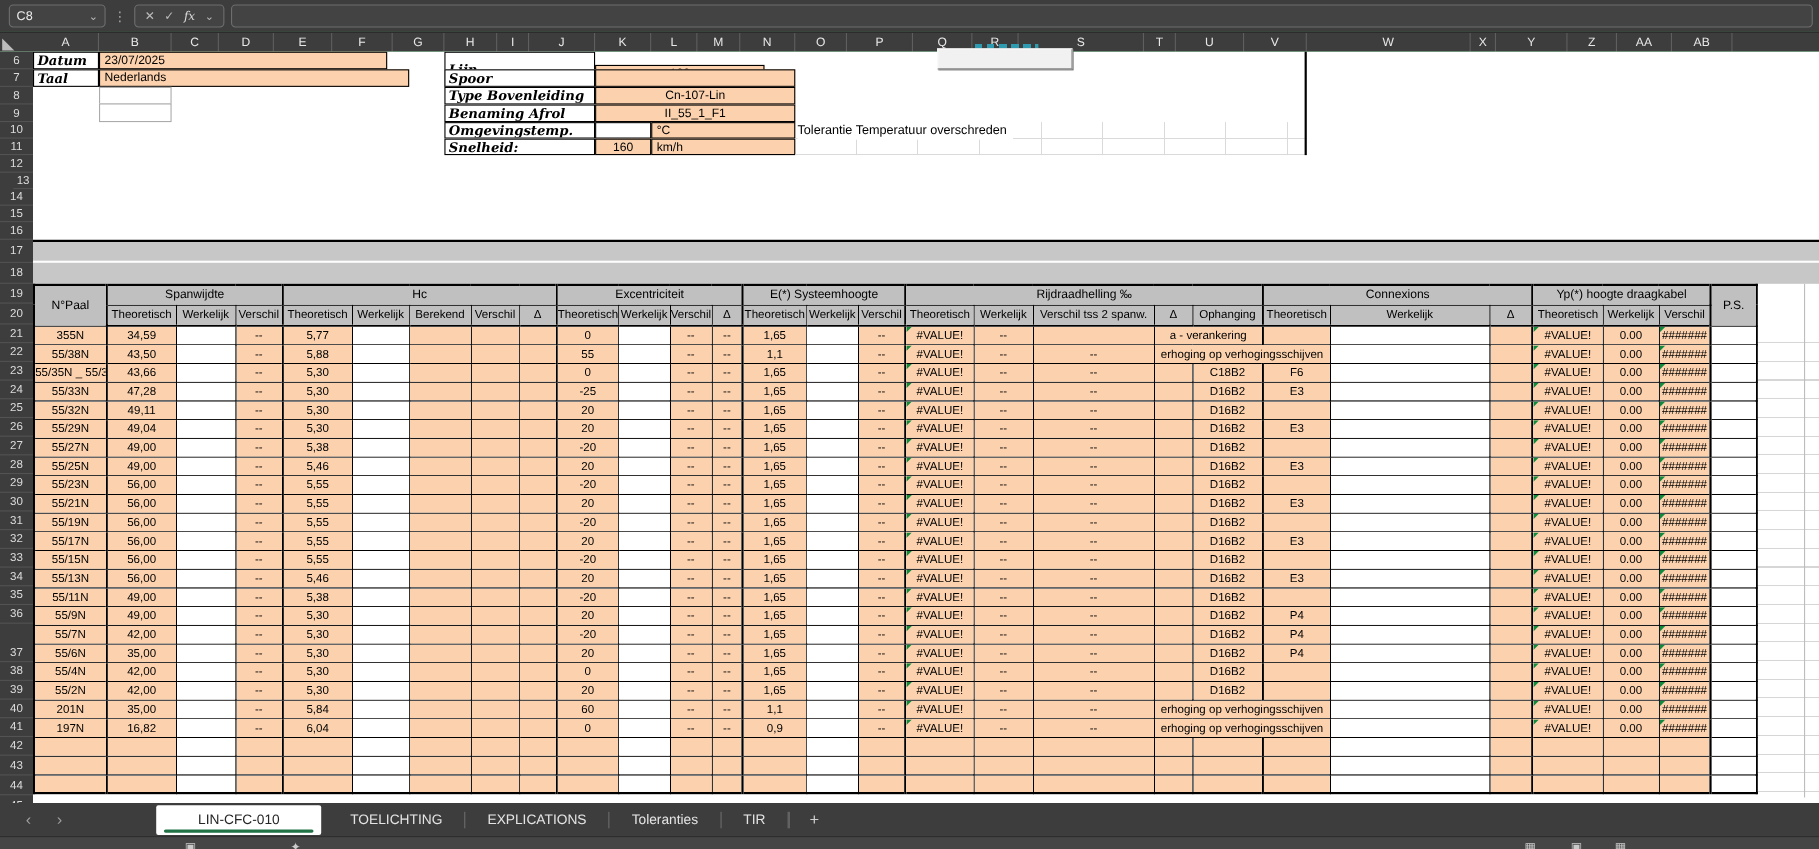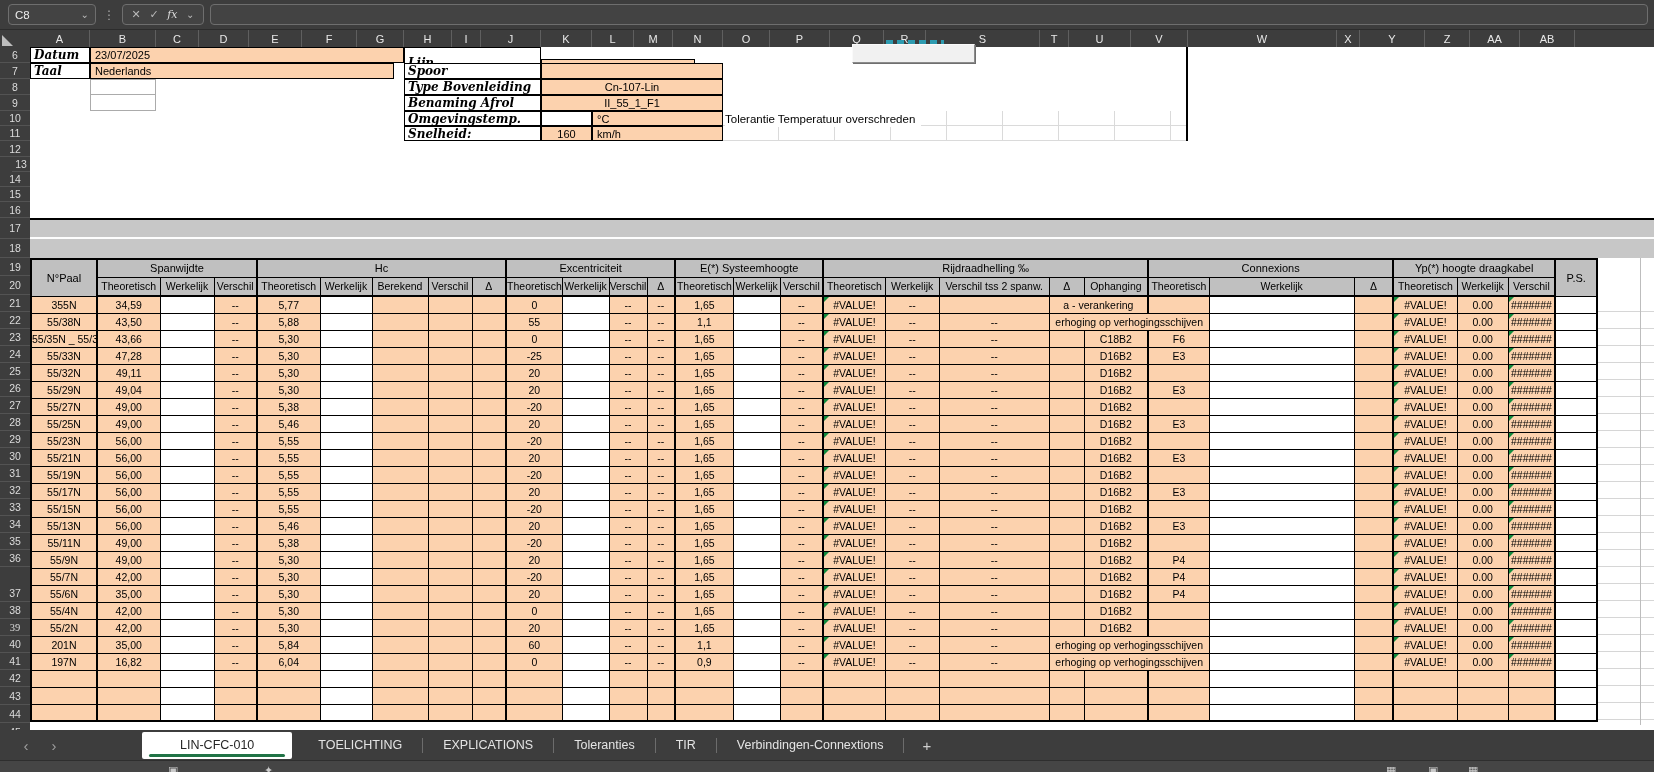--- a/index.html
+++ b/index.html
@@ -185,34 +185,34 @@
         <div class="gutrow" style="height: 17px;">29</div>
         <div class="gutrow" style="height: 17px;">30</div>
         <div class="gutrow" style="height: 17px;">31</div>
         <div class="gutrow" style="height: 17px;">32</div>
         <div class="gutrow" style="height: 17px;">33</div>
         <div class="gutrow" style="height: 17px;">34</div>
         <div class="gutrow" style="height: 17px;">35</div>
         <div class="gutrow" style="height: 17px;">36</div>
         <div class="gutrow" style="height: 17px; margin-top: 18px;">37</div>
         <div class="gutrow" style="height: 17px;">38</div>
-        <div class="gutrow" style="height: 17px; font-family: Liberation Serif, serif;">39</div>
+        <div class="gutrow" style="height: 17px;">39</div>
         <div class="gutrow" style="height: 17px;">40</div>
         <div class="gutrow" style="height: 17px;">41</div>
         <div class="gutrow" style="height: 17px;">42</div>
         <div class="gutrow" style="height: 18px;">43</div>
         <div class="gutrow" style="height: 18px;">44</div>
         <div class="gutrow" style="height: 18px;">45</div>
       </div>
     <div id="content">
 
       <div class="cellabs lab" style="left:0;top:0;width:60px;height:16px">Datum</div>
-      <div class="cellabs val" style="left:60px;top:0;width:314px;height:16px">23/07/2025</div>
+      <div class="cellabs val" style="left:60px;top:0;width:262px;height:16px">23/07/2025</div>
       <div class="cellabs lab" style="left:0;top:16px;width:60px;height:16px">Taal</div>
-      <div class="cellabs val" style="left:60px;top:16px;width:304px;height:16px">Nederlands</div>
+      <div class="cellabs val" style="left:60px;top:16px;width:282px;height:16px">Nederlands</div>
       <div class="smallcell" style="left:60px;top:32px;width:66px;height:16px"></div>
       <div class="smallcell" style="left:60px;top:47px;width:66px;height:17px"></div>
 
       <div class="cellabs lab" style="left:374px;top:0;width:137px;height:32px">Lijn</div>
       <div class="cellabs val valc" style="left:511px;top:12px;width:154px;height:16px">162</div>
       <div class="cellabs lab" style="left:374px;top:16px;width:137px;height:16px">Spoor</div>
       <div class="cellabs val" style="left:511px;top:16px;width:182px;height:16px"></div>
       <div class="cellabs lab" style="left:374px;top:32px;width:137px;height:16px">Type Bovenleiding</div>
       <div class="cellabs val valc" style="left:511px;top:32px;width:182px;height:16px">Cn-107-Lin</div>
       <div class="cellabs lab" style="left:374px;top:48px;width:137px;height:16px">Benaming Afrol</div>
@@ -1064,21 +1064,20 @@
     <div id="tabs">
         <span class="tab active">LIN-CFC-010</span>
         <span class="tab">TOELICHTING</span>
         <span class="tabsep"></span>
         <span class="tab">EXPLICATIONS</span>
         <span class="tabsep"></span>
         <span class="tab">Toleranties</span>
         <span class="tabsep"></span>
         <span class="tab">TIR</span>
         <span class="tabsep"></span>
-        <span class="tab">Verbindingen-Connextions</span>
         <span class="tabsep"></span>
       </div>
     <span class="addtab">+</span>
 
   </div>
 
   <div id="statusbar">
     <span class="sbicon" style="left:168px">▣</span>
     <span class="sbicon" style="left:264px">✦</span>
     <span class="sbicon" style="left:1386px">▦</span>

